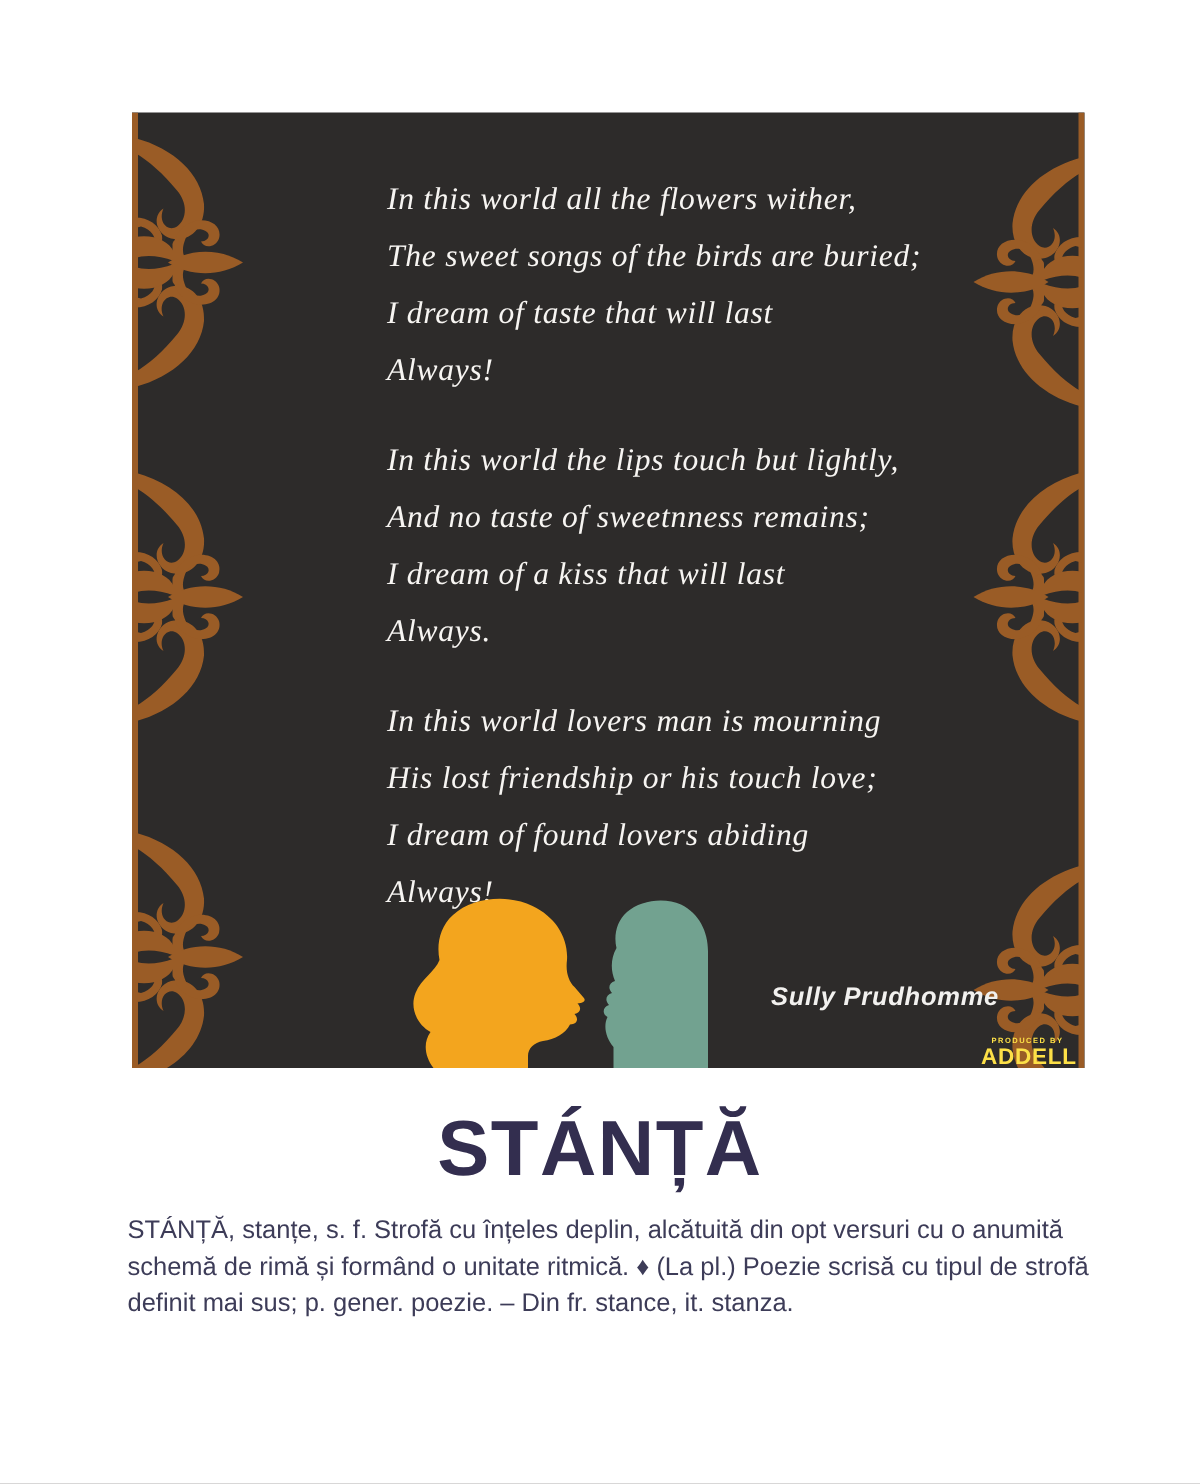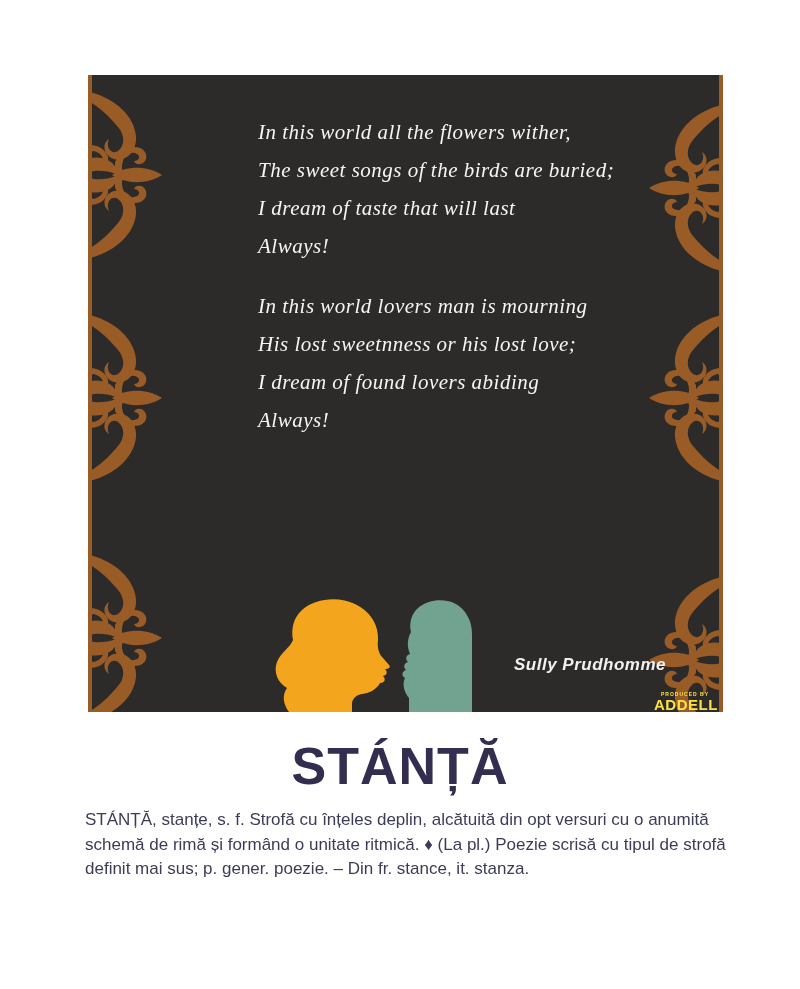--- a/index.html
+++ b/index.html
@@ -104,22 +104,28 @@
       </svg>
 
     <div class="poem">
       <div class="stanza">
         <div class="poem-line">In this world all the flowers wither,</div>
         <div class="poem-line">The sweet songs of the birds are buried;</div>
         <div class="poem-line">I dream of taste that will last</div>
         <div class="poem-line">Always!</div>
       </div>
       <div class="stanza">
+        <div class="poem-line">In this world the lips touch but lightly,</div>
+        <div class="poem-line">And no taste of sweetnness remains;</div>
+        <div class="poem-line">I dream of a kiss that will last</div>
+        <div class="poem-line">Always.</div>
+      </div>
+      <div class="stanza">
         <div class="poem-line">In this world lovers man is mourning</div>
-        <div class="poem-line">His lost sweetnness or his lost love;</div>
+        <div class="poem-line">His lost friendship or his touch love;</div>
         <div class="poem-line">I dream of found lovers abiding</div>
         <div class="poem-line">Always!</div>
       </div>
     </div>
 
     <svg class="faces" viewBox="0 0 240 118">
       <path fill="#f3a51e" d="M16,118 C10,110 9,101 14,94 C5,89 0,78 4,68 C8,58 17,54 20,46
         C18,36 20,24 29,16 C42,4 66,2 82,10 C97,17 106,31 105,46 C104,54 106,60 110,64
         L116,71 C118,73 116,75 112,75 C115,78 114,81 110,82 C113,85 112,89 107,89
         C104,95 97,99 89,100 C83,101 79,105 79,110 L79,118 Z"></path>

